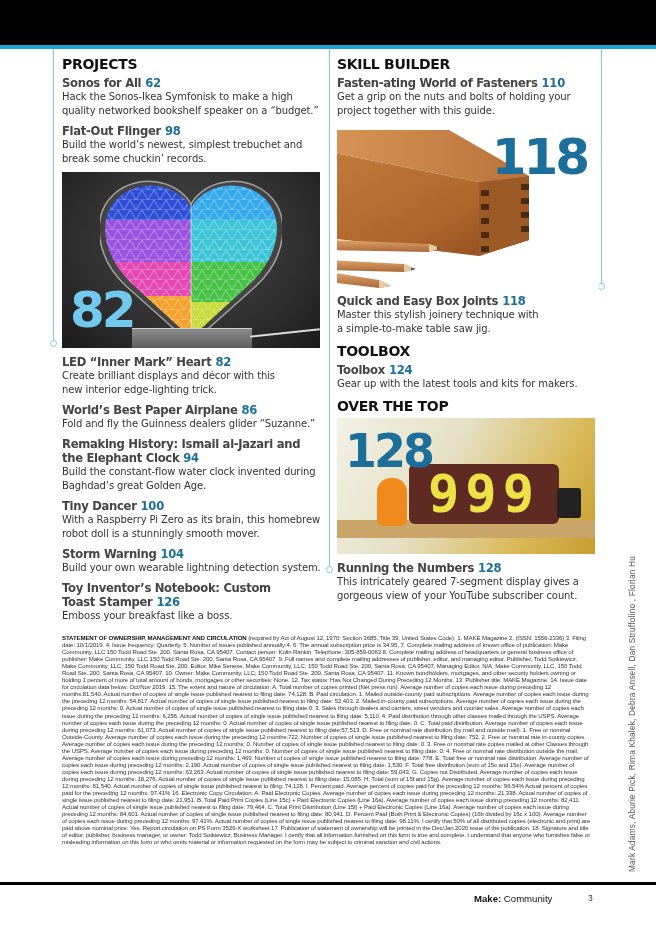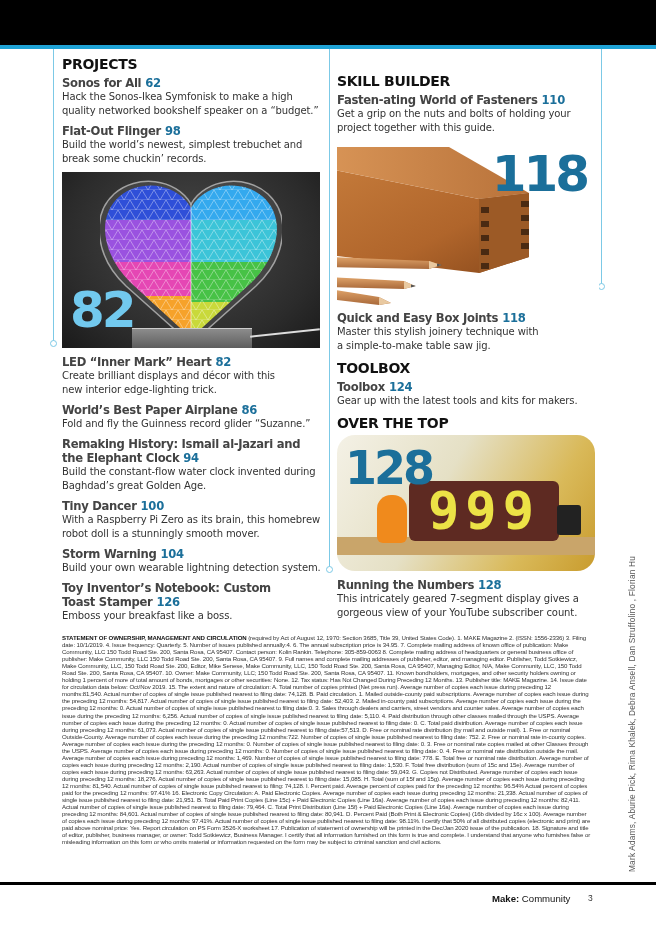--- a/index.html
+++ b/index.html
@@ -7,39 +7,39 @@
   body { position: relative; font-family: "Liberation Sans", sans-serif; color: #222; }
 
   .top-bar { position: absolute; left: 0; top: 0; width: 656px; height: 45px; background: #000; }
   .top-rule { position: absolute; left: 0; top: 45px; width: 656px; height: 4px; background: #1fa3d6; }
 
   .vline { position: absolute; width: 1px; background: #7cc9e6; }
   .vdot { position: absolute; width: 7px; height: 7px; border: 1.5px solid #7cc9e6; border-radius: 50%; background: #fff; }
 
   .col { position: absolute; }
   .col-left { left: 62px; top: 55px; width: 262px; }
-  .col-right { left: 337px; top: 72px; width: 262px; }
+  .col-right { left: 337px; top: 55px; width: 262px; }
 
   .section-head { font-family: "DejaVu Sans", sans-serif; font-weight: bold; font-size: 14px; color: #111; letter-spacing: -0.3px; line-height: 18px; margin-bottom: 3px; }
 
   .entry { margin-bottom: 6px; }
   .entry-title { font-family: "DejaVu Sans", sans-serif; font-weight: bold; font-size: 11.6px; color: #444; line-height: 14px; letter-spacing: -0.3px; }
   .entry-page { color: #1b6f9a; margin-left: 4px; margin-top: 8px; }
   .entry-desc { font-family: "DejaVu Sans", sans-serif; font-size: 10px; color: #333; line-height: 14px; letter-spacing: -0.1px; }
 
   .photo { position: relative; overflow: hidden; }
   .photo-heart { width: 258px; height: 176px; margin: 6px 0 7px 0; background: radial-gradient(ellipse at 50% 40%, #4a4a4a 0%, #2b2b2b 70%, #1a1a1a 100%); }
   .heart-svg { position: absolute; left: 38px; top: 8px; }
   .big-num { position: absolute; font-family: "DejaVu Sans", sans-serif; font-weight: bold; letter-spacing: -3px; line-height: 1; }
   .num-82 { left: 8px; top: 113px; font-size: 50px; color: #72c9ee; }
 
   .photo-box { width: 262px; height: 120px; margin: 6px 0 6px 0; background: #fff; }
   .num-118 { right: 16px; top: 20px; font-size: 50px; color: #1b6f9a; position: absolute; }
 
-  .photo-ott { width: 258px; height: 136px; margin: 3px 0 7px 0; background: linear-gradient(120deg, #f4f1e6 0%, #e5e0c5 40%, #d9b959 75%, #c99c2e 100%); border-radius: 18px; }
+  .photo-ott { width: 258px; height: 136px; margin: 3px 0 7px 0; background: linear-gradient(120deg, #f4f1e6 0%, #e5e0c5 40%, #d9b959 75%, #c99c2e 100%); }
   .num-128 { left: 8px; top: 10px; font-size: 46px; color: #1b6f9a; }
 
   .statement { position: absolute; left: 62px; top: 634px; width: 530px; font-family: "Liberation Sans", sans-serif; font-size: 6.1px; line-height: 7.05px; color: #333; letter-spacing: -0.12px; text-align: left; }
   .statement b { color: #111; }
 
   .credits { position: absolute; left: 627px; top: 872px; transform-origin: 0 0; transform: rotate(-90deg); white-space: nowrap; font-size: 8.3px; color: #555; letter-spacing: 0.2px; }
 
   .bottom-rule { position: absolute; left: 0; top: 882px; width: 656px; height: 3px; background: #000; }
   .footer { position: absolute; top: 893px; right: 180px; font-size: 9.6px; color: #111; }
   .footer-brand { font-weight: bold; }
@@ -100,21 +100,21 @@
     <div class="big-num num-82">82</div>
   </div>
 
   <div class="entry">
     <div class="entry-title"><span>LED “Inner Mark” Heart</span><span class="entry-page">82</span></div>
     <div class="entry-desc" style="width:215px">Create brilliant displays and décor with this new interior edge-lighting trick.</div>
   </div>
 
   <div class="entry">
     <div class="entry-title"><span>World’s Best Paper Airplane</span><span class="entry-page">86</span></div>
-    <div class="entry-desc">Fold and fly the Guinness record glider “Suzanne.”</div>
+    <div class="entry-desc">Fold and fly the Guinness dealers glider “Suzanne.”</div>
   </div>
 
   <div class="entry">
     <div class="entry-title"><span>Remaking History: Ismail al-Jazari and the Elephant Clock</span><span class="entry-page">94</span></div>
     <div class="entry-desc">Build the constant-flow water clock invented during Baghdad’s great Golden Age.</div>
   </div>
 
   <div class="entry">
     <div class="entry-title"><span>Tiny Dancer</span><span class="entry-page">100</span></div>
     <div class="entry-desc">With a Raspberry Pi Zero as its brain, this homebrew robot doll is a stunningly smooth mover.</div>
@@ -211,16 +211,16 @@
 </div>
 
 <div class="statement">
   <b>STATEMENT OF OWNERSHIP, MANAGEMENT AND CIRCULATION</b>
   <span>(required by Act of August 12, 1970: Section 3685, Title 39, United States Code). 1. MAKE Magazine 2. (ISSN: 1556-2336) 3. Filing date: 10/1/2019. 4. Issue frequency: Quarterly. 5. Number of issues published annually:4. 6. The annual subscription price is 34.95. 7. Complete mailing address of known office of publication: Make Community, LLC 150 Todd Road Ste. 200, Santa Rosa, CA 95407. Contact person: Kolin Rankin. Telephone: 305-859-0063 8. Complete mailing address of headquarters or general business office of publisher: Make Community, LLC 150 Todd Road Ste. 200, Santa Rosa, CA 95407. 9. Full names and complete mailing addresses of publisher, editor, and managing editor. Publisher, Todd Sotkiewicz, Make Community, LLC, 150 Todd Road Ste. 200, Editor, Mike Senese, Make Community, LLC, 150 Todd Road Ste. 200, Santa Rosa, CA 95407, Managing Editor, N/A, Make Community, LLC, 150 Todd Road Ste. 200, Santa Rosa, CA 95407. 10. Owner: Make Community, LLC; 150 Todd Road Ste. 200, Santa Rosa, CA 95407. 11. Known bondholders, mortgages, and other security holders owning or holding 1 percent of more of total amount of bonds, mortgages or other securities: None. 12. Tax status: Has Not Changed During Preceding 12 Months. 13. Publisher title: MAKE Magazine. 14. Issue date for circulation data below: Oct/Nov 2019. 15. The extent and nature of circulation: A. Total number of copies printed (Net press run). Average number of copies each issue during preceding 12 months:81,540. Actual number of copies of single issue published nearest to filing date: 74,128. B. Paid circulation. 1. Mailed outside-county paid subscriptions. Average number of copies each issue during the preceding 12 months: 54,817. Actual number of copies of single issue published nearest to filing date: 52,403. 2. Mailed in-county paid subscriptions. Average number of copies each issue during the preceding 12 months: 0. Actual number of copies of single issue published nearest to filing date:0. 3. Sales through dealers and carriers, street vendors and counter sales. Average number of copies each issue during the preceding 12 months: 6,256. Actual number of copies of single issue published nearest to filing date: 5,110. 4. Paid distribution through other classes mailed through the USPS. Average number of copies each issue during the preceding 12 months: 0. Actual number of copies of single issue published nearest to filing date: 0. C. Total paid distribution. Average number of copies each issue during preceding 12 months: 61,073. Actual number of copies of single issue published nearest to filing date:57,513. D. Free or nominal rate distribution (by mail and outside mail). 1. Free or nominal Outside-County. Average number of copies each issue during the preceding 12 months:722. Number of copies of single issue published nearest to filing date: 752. 2. Free or nominal rate in-county copies. Average number of copies each issue during the preceding 12 months: 0. Number of copies of single issue published nearest to filing date: 0. 3. Free or nominal rate copies mailed at other Classes through the USPS. Average number of copies each issue during preceding 12 months: 0. Number of copies of single issue published nearest to filing date: 0. 4. Free or nominal rate distribution outside the mail. Average number of copies each issue during preceding 12 months: 1,469. Number of copies of single issue published nearest to filing date: 778. E. Total free or nominal rate distribution. Average number of copies each issue during preceding 12 months: 2,190. Actual number of copies of single issue published nearest to filing date: 1,530. F. Total free distribution (sum of 15c and 15e). Average number of copies each issue during preceding 12 months: 63,263. Actual number of copies of single issue published nearest to filing date: 59,043. G. Copies not Distributed. Average number of copies each issue during preceding 12 months: 18,276. Actual number of copies of single issue published nearest to filing date: 15,085. H. Total (sum of 15f and 15g). Average number of copies each issue during preceding 12 months: 81,540. Actual number of copies of single issue published nearest to filing: 74,128. I. Percent paid. Average percent of copies paid for the preceding 12 months: 96.54% Actual percent of copies paid for the preceding 12 months: 97.41% 16. Electronic Copy Circulation: A. Paid Electronic Copies. Average number of copies each issue during preceding 12 months: 21,338. Actual number of copies of single issue published nearest to filing date: 21,951. B. Total Paid Print Copies (Line 15c) + Paid Electronic Copies (Line 16a). Average number of copies each issue during preceding 12 months: 82,411. Actual number of copies of single issue published nearest to filing date: 79,464. C. Total Print Distribution (Line 15f) + Paid Electronic Copies (Line 16a). Average number of copies each issue during preceding 12 months: 84,601. Actual number of copies of single issue published nearest to filing date: 80,941. D. Percent Paid (Both Print &amp; Electronic Copies) (16b divided by 16c x 100). Average number of copies each issue during preceding 12 months: 97.41%. Actual number of copies of single issue published nearest to filing date: 98.11%. I certify that 50% of all distributed copies (electronic and print) are paid above nominal price: Yes. Report circulation on PS Form 3526-X worksheet 17. Publication of statement of ownership will be printed in the Dec/Jan 2020 issue of the publication. 18. Signature and title of editor, publisher, business manager, or owner: Todd Sotkiewicz, Business Manager. I certify that all information furnished on this form is true and complete. I understand that anyone who furnishes false or misleading information on this form or who omits material or information requested on the form may be subject to criminal sanction and civil actions.</span>
 </div>
 
 <div class="credits">Mark Adams, Aburie Pick, Rima Khalek, Debra Ansell, Dan Struffolino , Florian Hu</div>
 
 <div class="bottom-rule"></div>
-<div class="footer" style="left:492px; right:auto;">
+<div class="footer" style="left:474px; right:auto;">
   <span class="footer-brand">Make:</span><span> Community</span>
 </div>
 <div class="footer-page" style="left:588px;">3</div>
 
 </body></html>

